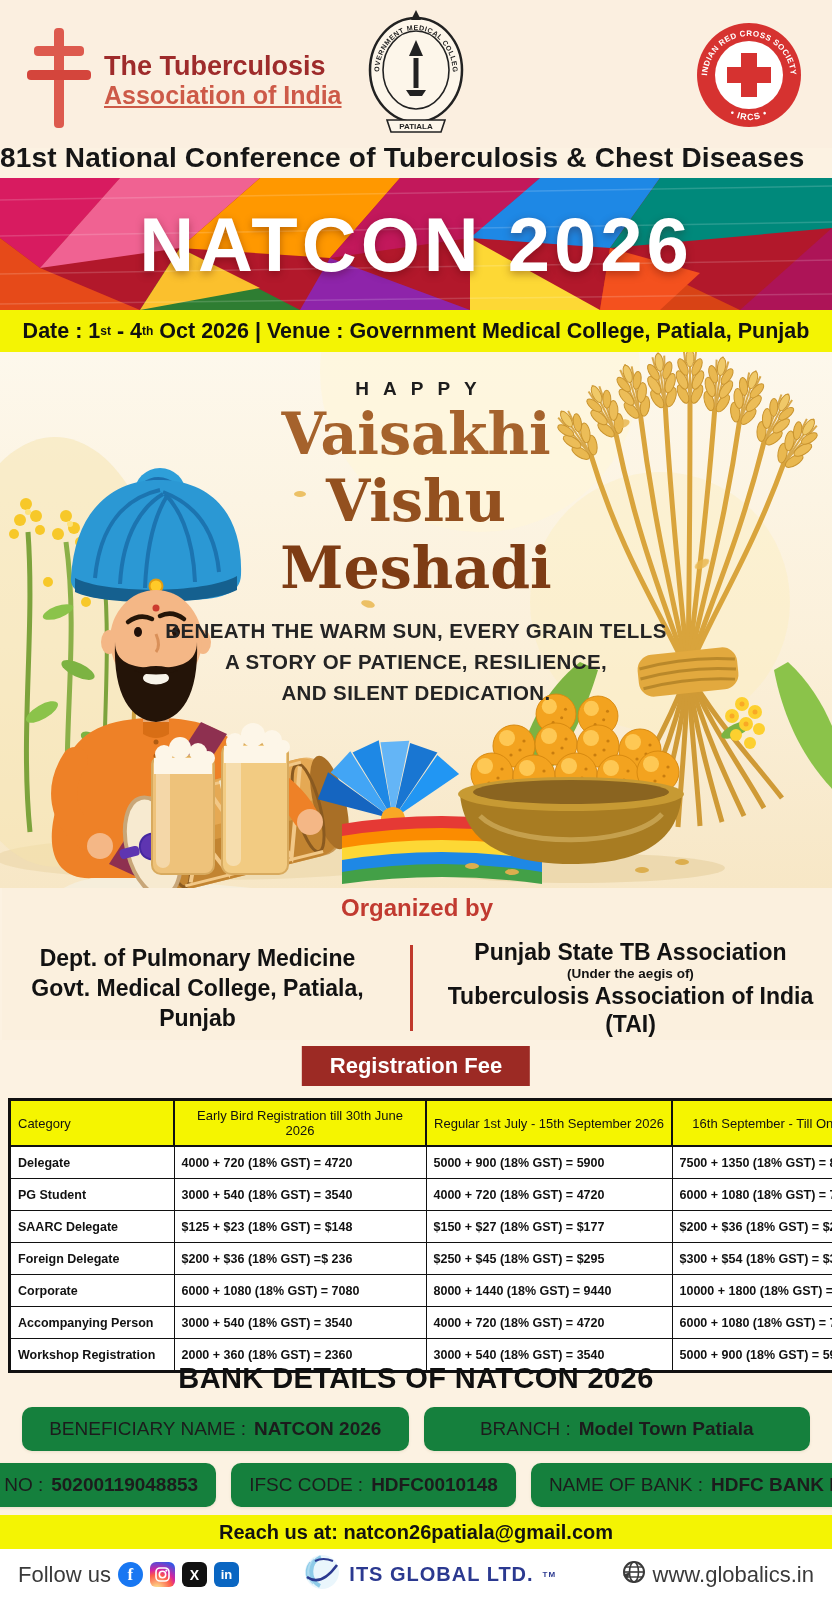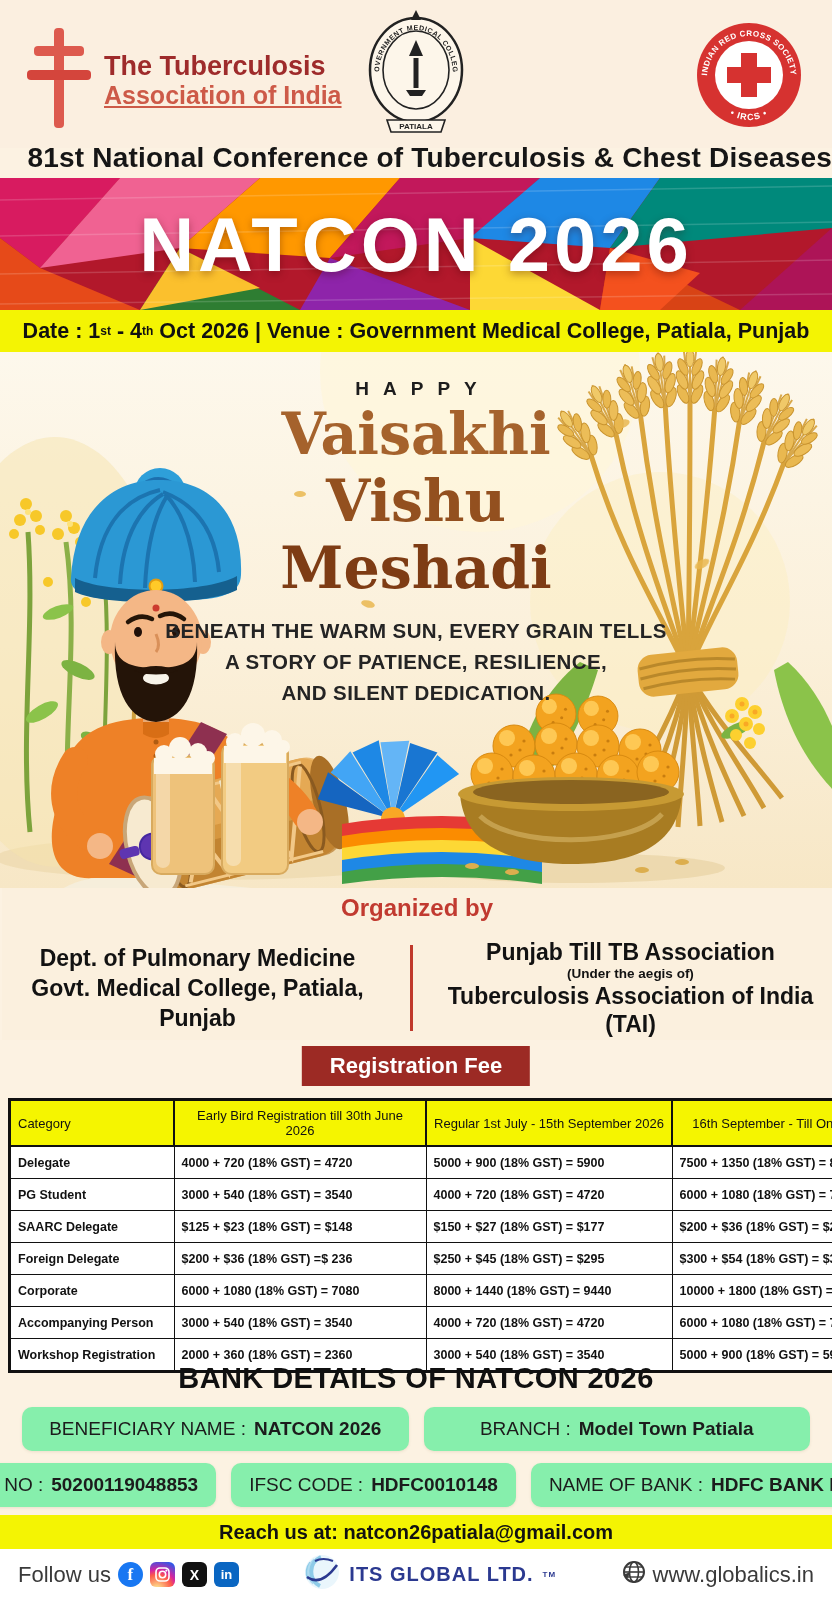--- a/index.html
+++ b/index.html
@@ -7,21 +7,21 @@
     position:relative;width:832px;height:1600px;margin:0 auto;
     background:#fcf2e2;font-family:"Liberation Sans",sans-serif;overflow:hidden;
   }
   
   .header{position:absolute;top:0;left:0;right:0;height:148px;background:#fbefe0;}
   .tai{position:absolute;left:26px;top:26px;display:flex;align-items:center;gap:12px;}
   .tai-text .l1{font-size:27px;font-weight:800;color:#9e2b2b;line-height:30px;}
   .tai-text .l2{font-size:25px;font-weight:600;color:#cd5a48;line-height:29px;text-decoration:underline;}
   .gmc{position:absolute;left:50%;transform:translateX(-50%);top:8px;}
   .ircs{position:absolute;right:30px;top:22px;}
-  .conf-title{position:absolute;top:142px;left:0;width:100%;text-align:right;
+  .conf-title{position:absolute;top:142px;left:0;width:100%;text-align:left;
     font-size:28px;font-weight:800;color:#161616;letter-spacing:.2px;}
   
   .banner{position:absolute;top:178px;left:0;right:0;height:132px;overflow:hidden;}
   .banner svg{position:absolute;inset:0;}
   .banner-title{position:absolute;inset:0;display:flex;align-items:center;justify-content:center;
     font-size:76px;font-weight:800;color:#fff;letter-spacing:4px;
     text-shadow:0 3px 8px rgba(60,0,0,.35);font-family:"Liberation Sans",sans-serif;}
   
   .datebar{position:absolute;top:310px;left:0;right:0;height:42px;background:#f4f403;
     display:flex;align-items:center;justify-content:center;
@@ -53,21 +53,21 @@
   .feetable th{background:#f5f500;color:#111;font-size:13px;font-weight:400;height:40px;
     border:2px solid #111;padding:2px 7px;text-align:center;}
   .feetable th:first-child{text-align:left;}
   .feetable td{background:#fff;color:#111;font-size:12.5px;font-weight:700;height:27px;
     border:1.5px solid #111;padding:2px 7px;text-align:left;}
   .c0{width:148px;} .c1{width:236px;} .c2{width:230px;} .c3{width:196px;}
   
   .bank{position:absolute;top:1350px;left:0;right:0;height:165px;text-align:center;}
   .bank-head{margin-top:12px;font-size:29px;font-weight:800;color:#101010;letter-spacing:.4px;}
   .pill-row{display:flex;justify-content:center;margin-top:12px;gap:15px;padding:0 22px;}
-  .pill{background:#86efac;border-radius:10px;height:44px;display:flex;align-items:center;
+  .pill{background:#15803d;border-radius:10px;height:44px;display:flex;align-items:center;
     justify-content:center;font-size:19px;color:#1c1c1c;box-shadow:0 1px 3px rgba(120,90,40,.12);
     padding:0 18px;white-space:nowrap;}
   .pill .bk-label{font-weight:400;margin-right:8px;}
   .pill .bk-value{font-weight:800;}
   .p-wide{flex:1;}
   
   .contactbar{position:absolute;top:1515px;left:0;right:0;height:34px;background:#f4f403;
     display:flex;align-items:center;justify-content:center;font-size:20px;font-weight:700;color:#111;}
   .footer{position:absolute;top:1549px;left:0;right:0;height:51px;background:#fff;
     display:flex;align-items:center;justify-content:space-between;padding:0 18px;box-sizing:border-box;}
@@ -447,21 +447,21 @@
 
   <div class="organized">
     <div class="org-head">Organized by</div>
     <div class="org-cols">
       <div class="org-left">
         <div>Dept. of Pulmonary Medicine</div>
         <div>Govt. Medical College, Patiala, Punjab</div>
       </div>
       <div class="org-div"></div>
       <div class="org-right">
-        <div class="r1">Punjab Till TB Association</div>
+        <div class="r1">Punjab State TB Association</div>
         <div class="r2">(Under the aegis of)</div>
         <div class="r3">Tuberculosis Association of India (TAI)</div>
       </div>
     </div>
   </div>
 
   <div class="regfee">Registration Fee</div>
 
   <table class="feetable">
     <thead>

